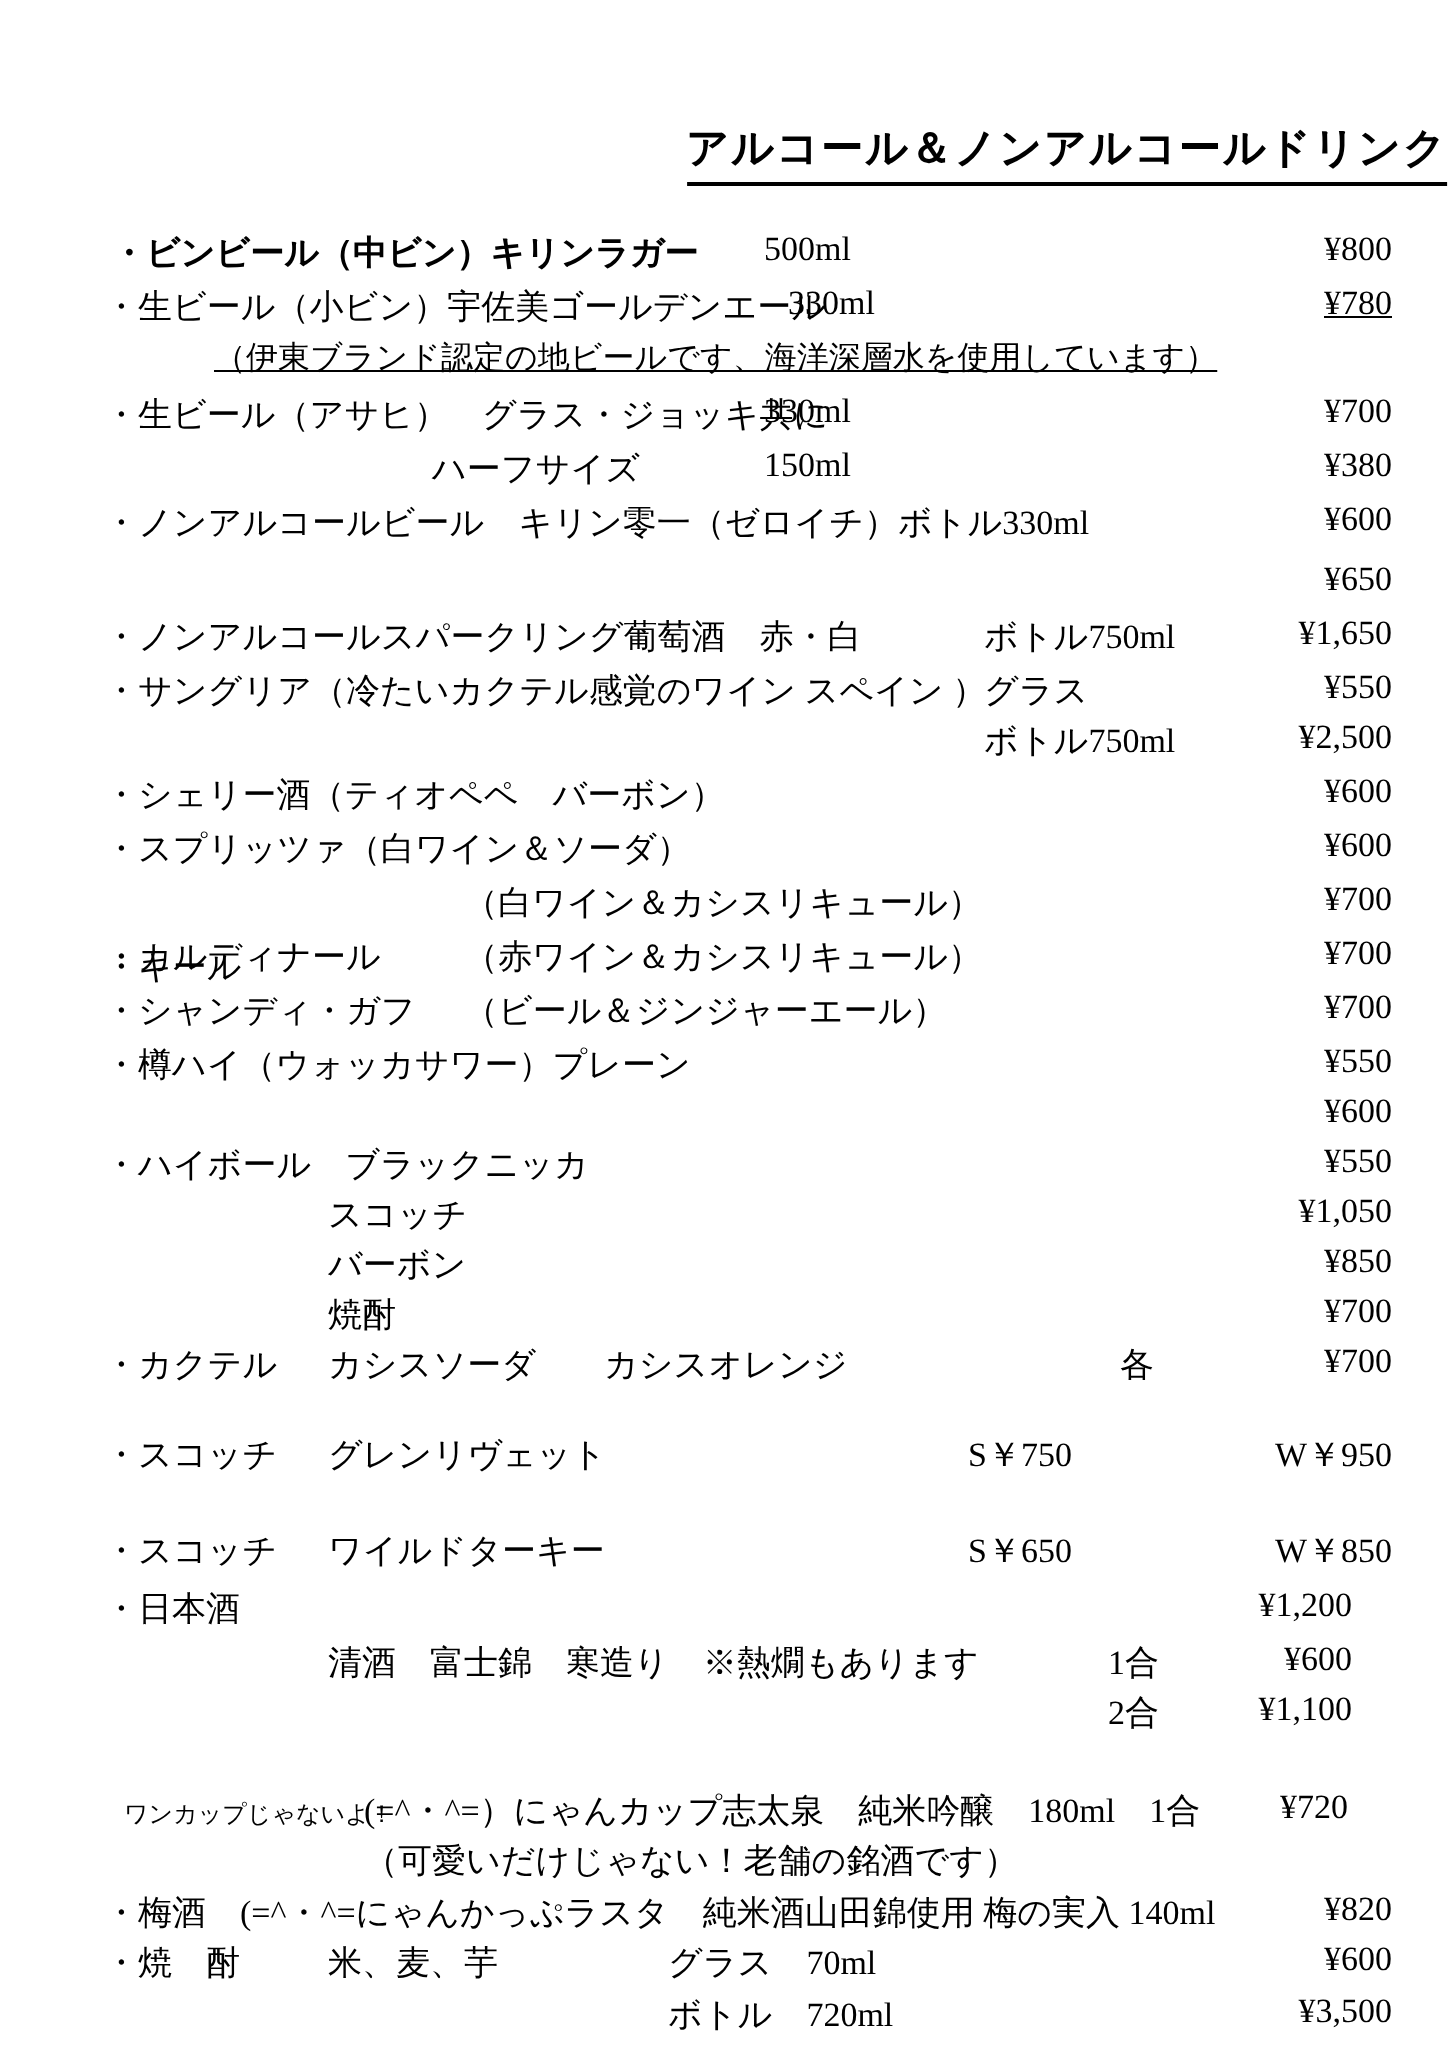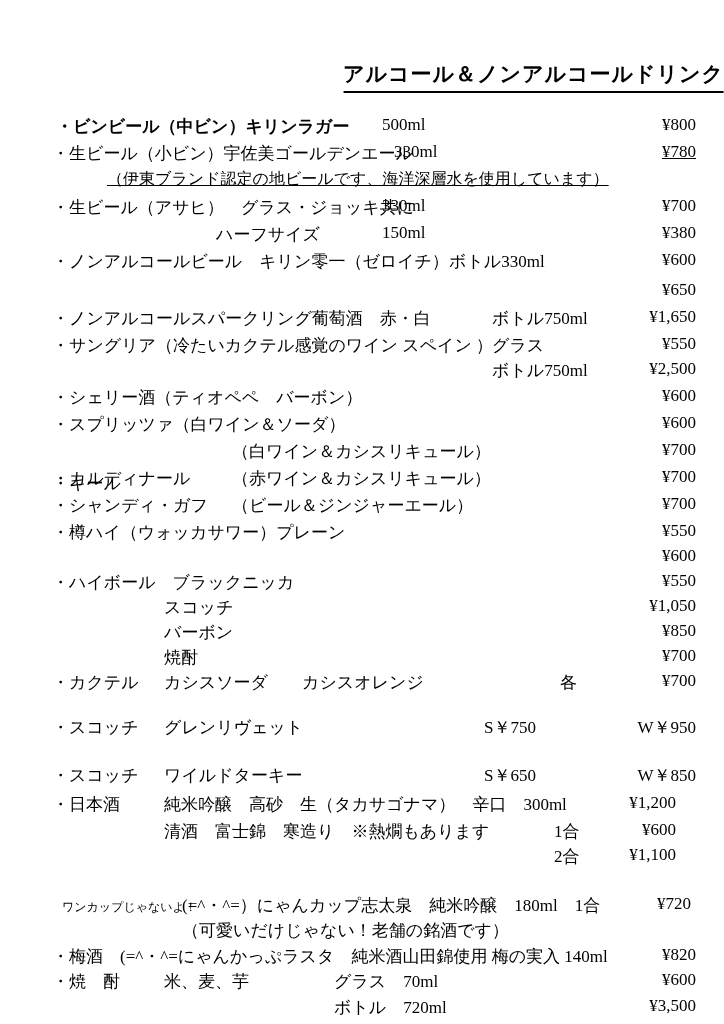--- a/index.html
+++ b/index.html
@@ -199,39 +199,38 @@
 
     <div class="pos" style="height:29px; margin-top:19px;">
       <span style="left:0;">・スコッチ</span>
       <span style="left:112px;">ワイルドターキー</span>
       <span style="left:432px;">S￥650</span>
       <span style="right:0;">W￥850</span>
     </div>
 
     <div class="pos" style="height:27px; ">
       <span style="left:0;">・日本酒</span>
-      <span style="left:112px;">純米吟醸　高砂　生（タカサゴナマ）　辛口　300ml</span>
       <span style="right:20px;">¥1,200</span>
     </div>
 
     <div class="pos" style="height:25px;">
       <span style="left:112px;">清酒　富士錦　寒造り　※熱燗もあります</span>
       <span style="left:502px;">1合</span>
       <span style="right:20px;">¥600</span>
     </div>
 
     <div class="pos" style="height:27px;">
       <span style="left:502px;">2合</span>
       <span style="right:20px;">¥1,100</span>
     </div>
 
     <div class="pos" style="height:25px; margin-top:22px;">
       <span class="small" style="left:10px; top:5px;">ワンカップじゃないよ！</span>
       <span style="left:130px;">(=^・^=）にゃんカップ志太泉　純米吟醸　180ml　1合</span>
-      <span style="right:5px;">¥720</span>
+      <span style="right:22px;">¥720</span>
     </div>
 
     <div class="pos" style="height:26px;">
       <span style="left:130px;">（可愛いだけじゃない！老舗の銘酒です）</span>
     </div>
 
     <div class="pos" style="height:25px;">
       <span style="left:0;">・梅酒</span>
       <span style="left:68px;">(=^・^=にゃんかっぷラスタ　純米酒山田錦使用 梅の実入 140ml</span>
       <span style="right:0;">¥820</span>

